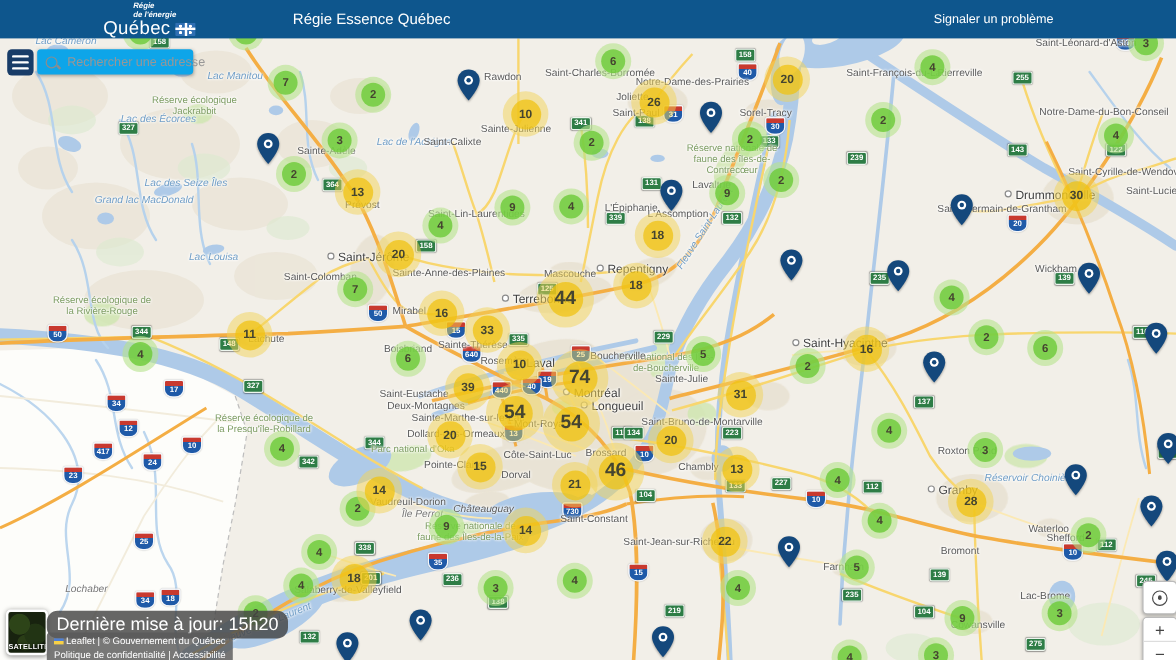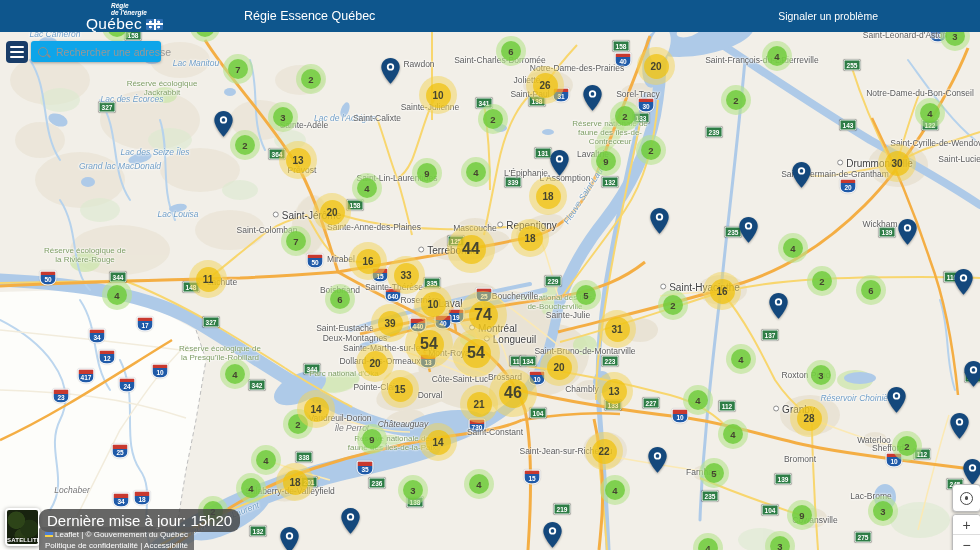--- a/index.html
+++ b/index.html
@@ -355,21 +355,21 @@
         <div class="mlabel water" style="left: 858px; top: 398px;">Réservoir Choinière</div>
         <div class="mlabel water" style="transform: translate(-50%, -50%) rotate(-57deg); left: 587px; top: 190px;">Fleuve Saint-Laurent</div>
         <div class="mlabel water" style="transform: translate(-50%, -50%) rotate(-22deg); left: 222px; top: 519px;">Fleuve Saint-Laurent</div>
         <div class="mlabel park" style="left: 162px; top: 88px;">Réserve écologique Jackrabbit</div>
         <div class="mlabel park" style="left: 85px; top: 255px;">Réserve écologique de la Rivière-Rouge</div>
         <div class="mlabel park" style="left: 220px; top: 353px;">Réserve écologique de la Presqu'île-Robillard</div>
         <div class="mlabel park" style="left: 344px; top: 374px;">Parc national d'Oka</div>
         <div class="mlabel park" style="left: 555px; top: 302px;">Parc national des Îles-de-Boucherville</div>
         <div class="mlabel park" style="left: 610px; top: 133px;">Réserve nationale de faune des îles-de-Contrecœur</div>
         <div class="mlabel park" style="left: 392px; top: 443px;">Réserve nationale de faune des Îles-de-la-Paix</div>
-        <div class="mlabel town" style="left: 272px; top: 125px; margin-left: 32px;">Sainte-Adèle</div>
+        <div class="mlabel town" style="left: 272px; top: 125px;">Sainte-Adèle</div>
         <div class="mlabel town" style="left: 302px; top: 170px;">Prévost</div>
         <div class="mlabel city" style="left: 307px; top: 215px;">Saint-Jérôme</div>
         <div class="mlabel town" style="left: 267px; top: 230px;">Saint-Colomban</div>
         <div class="mlabel town" style="left: 222px; top: 282px;">Lachute</div>
         <div class="mlabel town" style="left: 341px; top: 259px;">Mirabel</div>
         <div class="mlabel town" style="left: 374px; top: 227px;">Sainte-Anne-des-Plaines</div>
         <div class="mlabel town" style="left: 377px; top: 118px;">Saint-Calixte</div>
         <div class="mlabel town" style="left: 430px; top: 107px;">Sainte-Julienne</div>
         <div class="mlabel town" style="left: 397px; top: 178px;">Saint-Lin-Laurentides</div>
         <div class="mlabel town" style="left: 419px; top: 64px;">Rawdon</div>
@@ -391,21 +391,21 @@
         <div class="mlabel town" style="left: 355px; top: 338px;">Deux-Montagnes</div>
         <div class="mlabel town" style="left: 390px; top: 348px;">Sainte-Marthe-sur-le-Lac</div>
         <div class="mlabel city" style="left: 446px; top: 303px;">Laval</div>
         <div class="mlabel city" style="left: 493px; top: 328px;">Montréal</div>
         <div class="mlabel city" style="left: 510px; top: 339px;">Longueuil</div>
         <div class="mlabel town" style="left: 515px; top: 296px;">Boucherville</div>
         <div class="mlabel town" style="left: 568px; top: 315px;">Sainte-Julie</div>
         <div class="mlabel town" style="left: 585px; top: 351px;">Saint-Bruno-de-Montarville</div>
         <div class="mlabel town" style="left: 582px; top: 389px;">Chambly</div>
         <div class="mlabel town" style="left: 450px; top: 353px;">Mont-Royal</div>
-        <div class="mlabel town" style="left: 460px; top: 379px;">Côte-Saint-Luc</div>
+        <div class="mlabel town" style="left: 448px; top: 379px;">Côte-Saint-Luc</div>
         <div class="mlabel town" style="left: 505px; top: 377px;">Brossard</div>
         <div class="mlabel town" style="left: 430px; top: 395px;">Dorval</div>
         <div class="mlabel town" style="left: 378px; top: 387px;">Pointe-Claire</div>
         <div class="mlabel town" style="left: 380px; top: 361px;">Dollard-des-Ormeaux</div>
         <div class="mlabel town" style="left: 340px; top: 418px;">Vaudreuil-Dorion</div>
         <div class="mlabel area" style="left: 352px; top: 428px;">Île Perrot</div>
         <div class="mlabel town" style="left: 403px; top: 424px; font-style: italic;">Châteauguay</div>
         <div class="mlabel town" style="left: 495px; top: 432px;">Saint-Constant</div>
         <div class="mlabel town" style="left: 566px; top: 451px;">Saint-Jean-sur-Richelieu</div>
         <div class="mlabel town" style="left: 290px; top: 491px;">Salaberry-de-Valleyfield</div>

